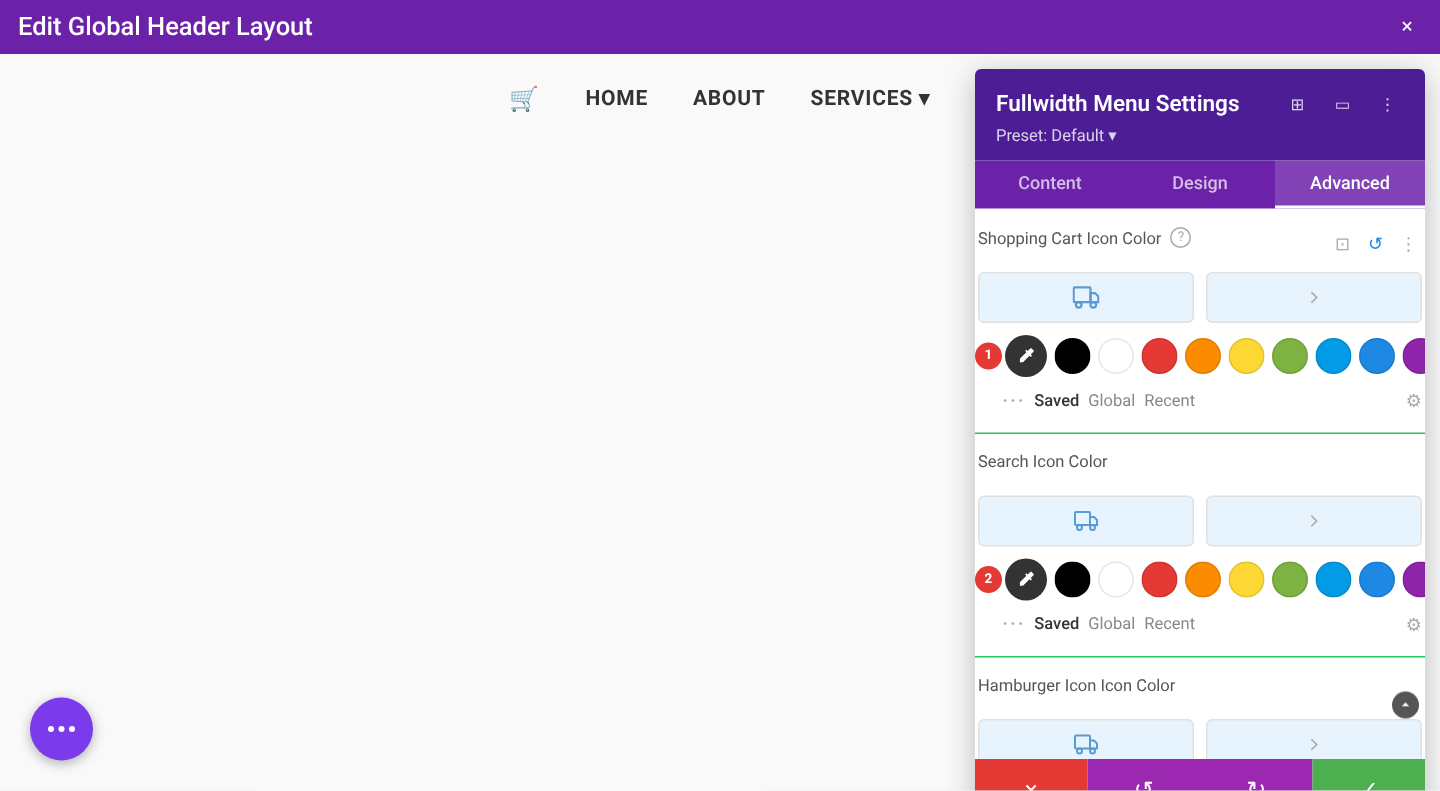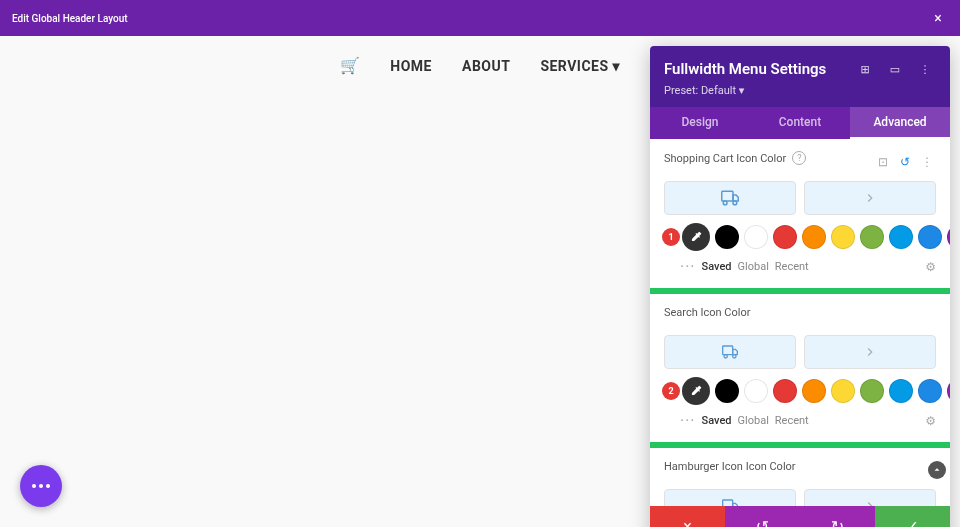--- a/index.html
+++ b/index.html
@@ -18,21 +18,21 @@
       color: white;
       display: flex;
       align-items: center;
       justify-content: space-between;
       padding: 0 12px;
       height: 36px;
       position: relative;
       z-index: 10;
     }
     .top-bar-title {
-      font-size: 10px;
+      font-size: 17px;
       font-weight: 500;
     }
     .top-bar-close {
       width: 20px;
       height: 20px;
       display: flex;
       align-items: center;
       justify-content: center;
       cursor: pointer;
       font-size: 14px;
@@ -162,22 +162,22 @@
     .panel-body {
       flex: 1;
       overflow-y: auto;
       padding: 0;
     }
     .panel-body::-webkit-scrollbar { width: 4px; }
     .panel-body::-webkit-scrollbar-thumb { background: #ccc; border-radius: 2px; }
 
     
     .color-section {
-      padding: 12px 14px;
-      border-bottom: 6px solid #22c55e;
+      padding: 12px 2px;
+      border-bottom: 1px solid #22c55e;
     }
     .color-section-label {
       font-size: 11px;
       color: #555;
       margin-bottom: 8px;
       display: flex;
       align-items: center;
       gap: 6px;
     }
     .help-icon {
@@ -392,22 +392,22 @@
           <div class="icon-btn-small">▭</div>
           <div class="icon-btn-small">⋮</div>
         </div>
       </div>
       <div class="panel-preset">
         <span>Preset: Default ▾</span>
       </div>
     </div>
 
     <div class="panel-tabs">
+      <div class="panel-tab">Content</div>
       <div class="panel-tab">Design</div>
-      <div class="panel-tab">Content</div>
       <div class="panel-tab active">Advanced</div>
     </div>
 
     <div class="panel-body">
 
       <div class="color-section">
         <div class="color-section-header-row">
           <div class="color-section-label">
             <span>Shopping Cart Icon Color</span>
             <div class="help-icon">?</div>

